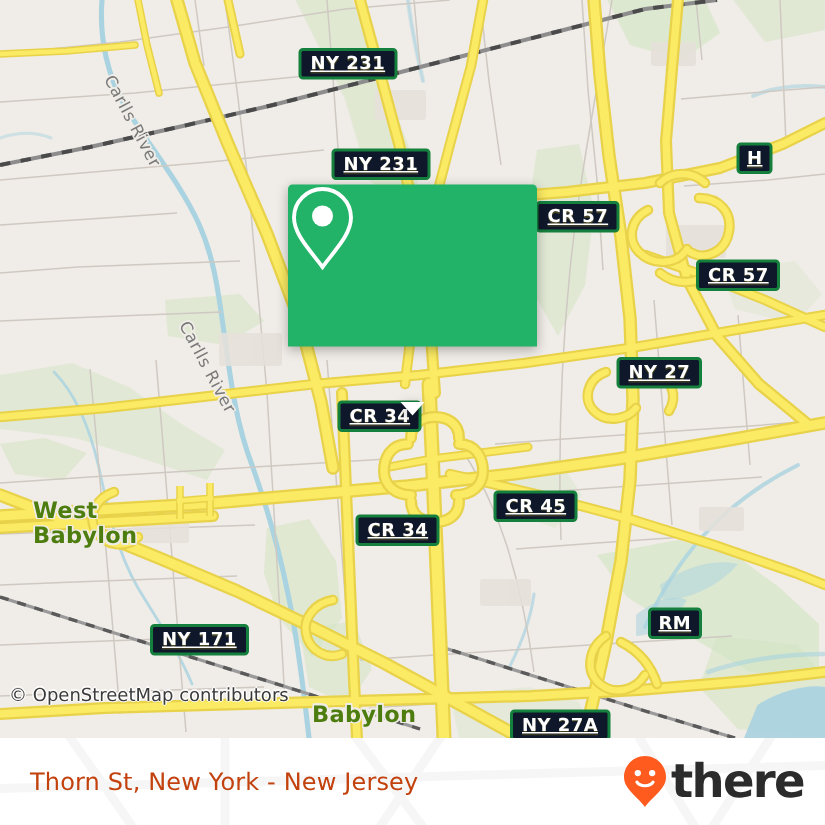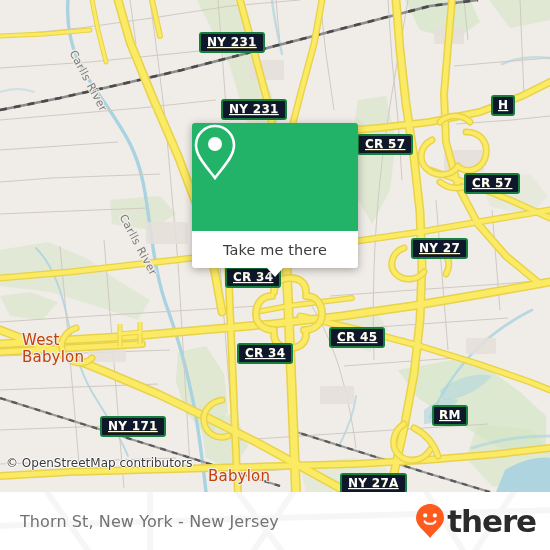--- a/index.html
+++ b/index.html
@@ -19,21 +19,21 @@
     position:absolute;
     color:#6b6b6b;
     font-family:"DejaVu Sans", sans-serif;
     white-space:nowrap;
     pointer-events:none;
     text-shadow:
        1px 0 0 #f0ece7, -1px 0 0 #f0ece7, 0 1px 0 #f0ece7, 0 -1px 0 #f0ece7,
        1px 1px 0 #f0ece7, -1px -1px 0 #f0ece7, 1px -1px 0 #f0ece7, -1px 1px 0 #f0ece7;
   }
   .place{
-    color:#c2410c;font-size:15px;font-weight:400;line-height:17px;letter-spacing:.2px;
+    color:#4d7c0f;font-size:15px;font-weight:700;line-height:17px;letter-spacing:.2px;
   }
   .river{
     color:#7a7a7a;font-size:11px;letter-spacing:.4px;
   }
 
   
   .shield{
     position:absolute;
     background:#0f172a;
     border:2px solid #15803d;
@@ -93,21 +93,21 @@
 
   
   #bottombar{
     position:absolute;left:0;top:492px;width:550px;height:58px;
     background:#ffffff;overflow:hidden;
   }
   #bottombar-watermark{position:absolute;left:0;top:0;opacity:.055;}
   #title-text{
     position:absolute;left:20px;top:50%;transform:translateY(-50%);
     font-family:"DejaVu Sans", sans-serif;
-    font-size:16px;color:#737373;letter-spacing:.1px;white-space:nowrap;
+    font-size:16px;color:#c2410c;letter-spacing:.1px;white-space:nowrap;
   }
   #brand{
     position:absolute;right:14px;top:50%;transform:translateY(-50%);
     display:flex;align-items:center;gap:2px;
   }
   #brand-word{
     font-family:"DejaVu Sans", sans-serif;
     font-size:31px;font-weight:bold;color:#2b2b2b;letter-spacing:-1.1px;
     line-height:31px;
   }
@@ -384,23 +384,20 @@
 
     <div id="osm-credit">© OpenStreetMap contributors</div>
 
     <div id="popup">
       <div id="popup-image">
         <svg width="46" height="58" viewBox="0 0 46 58">
           <path d="M23,3 C12.5,3 4,11.5 4,22 C4,33 14,43 23,55 C32,43 42,33 42,22 C42,11.5 33.5,3 23,3 Z" fill="none" stroke="#ffffff" stroke-width="2.6"></path>
           <circle cx="23" cy="21" r="7" fill="#ffffff"></circle>
         </svg>
       </div>
-      <div id="popup-footer">
-        <span id="popup-footer-label">Take me there</span>
-      </div>
       <div id="popup-tail"></div>
     </div>
   </div>
 
   <div id="bottombar">
     <svg id="bottombar-watermark" width="550" height="58" viewBox="0 0 550 58">
       <g fill="none" stroke="#6b6b6b" stroke-width="6">
         <path d="M40,-10 L96,70"></path>
         <path d="M150,-10 L150,70"></path>
         <path d="M230,-10 L290,70"></path>

